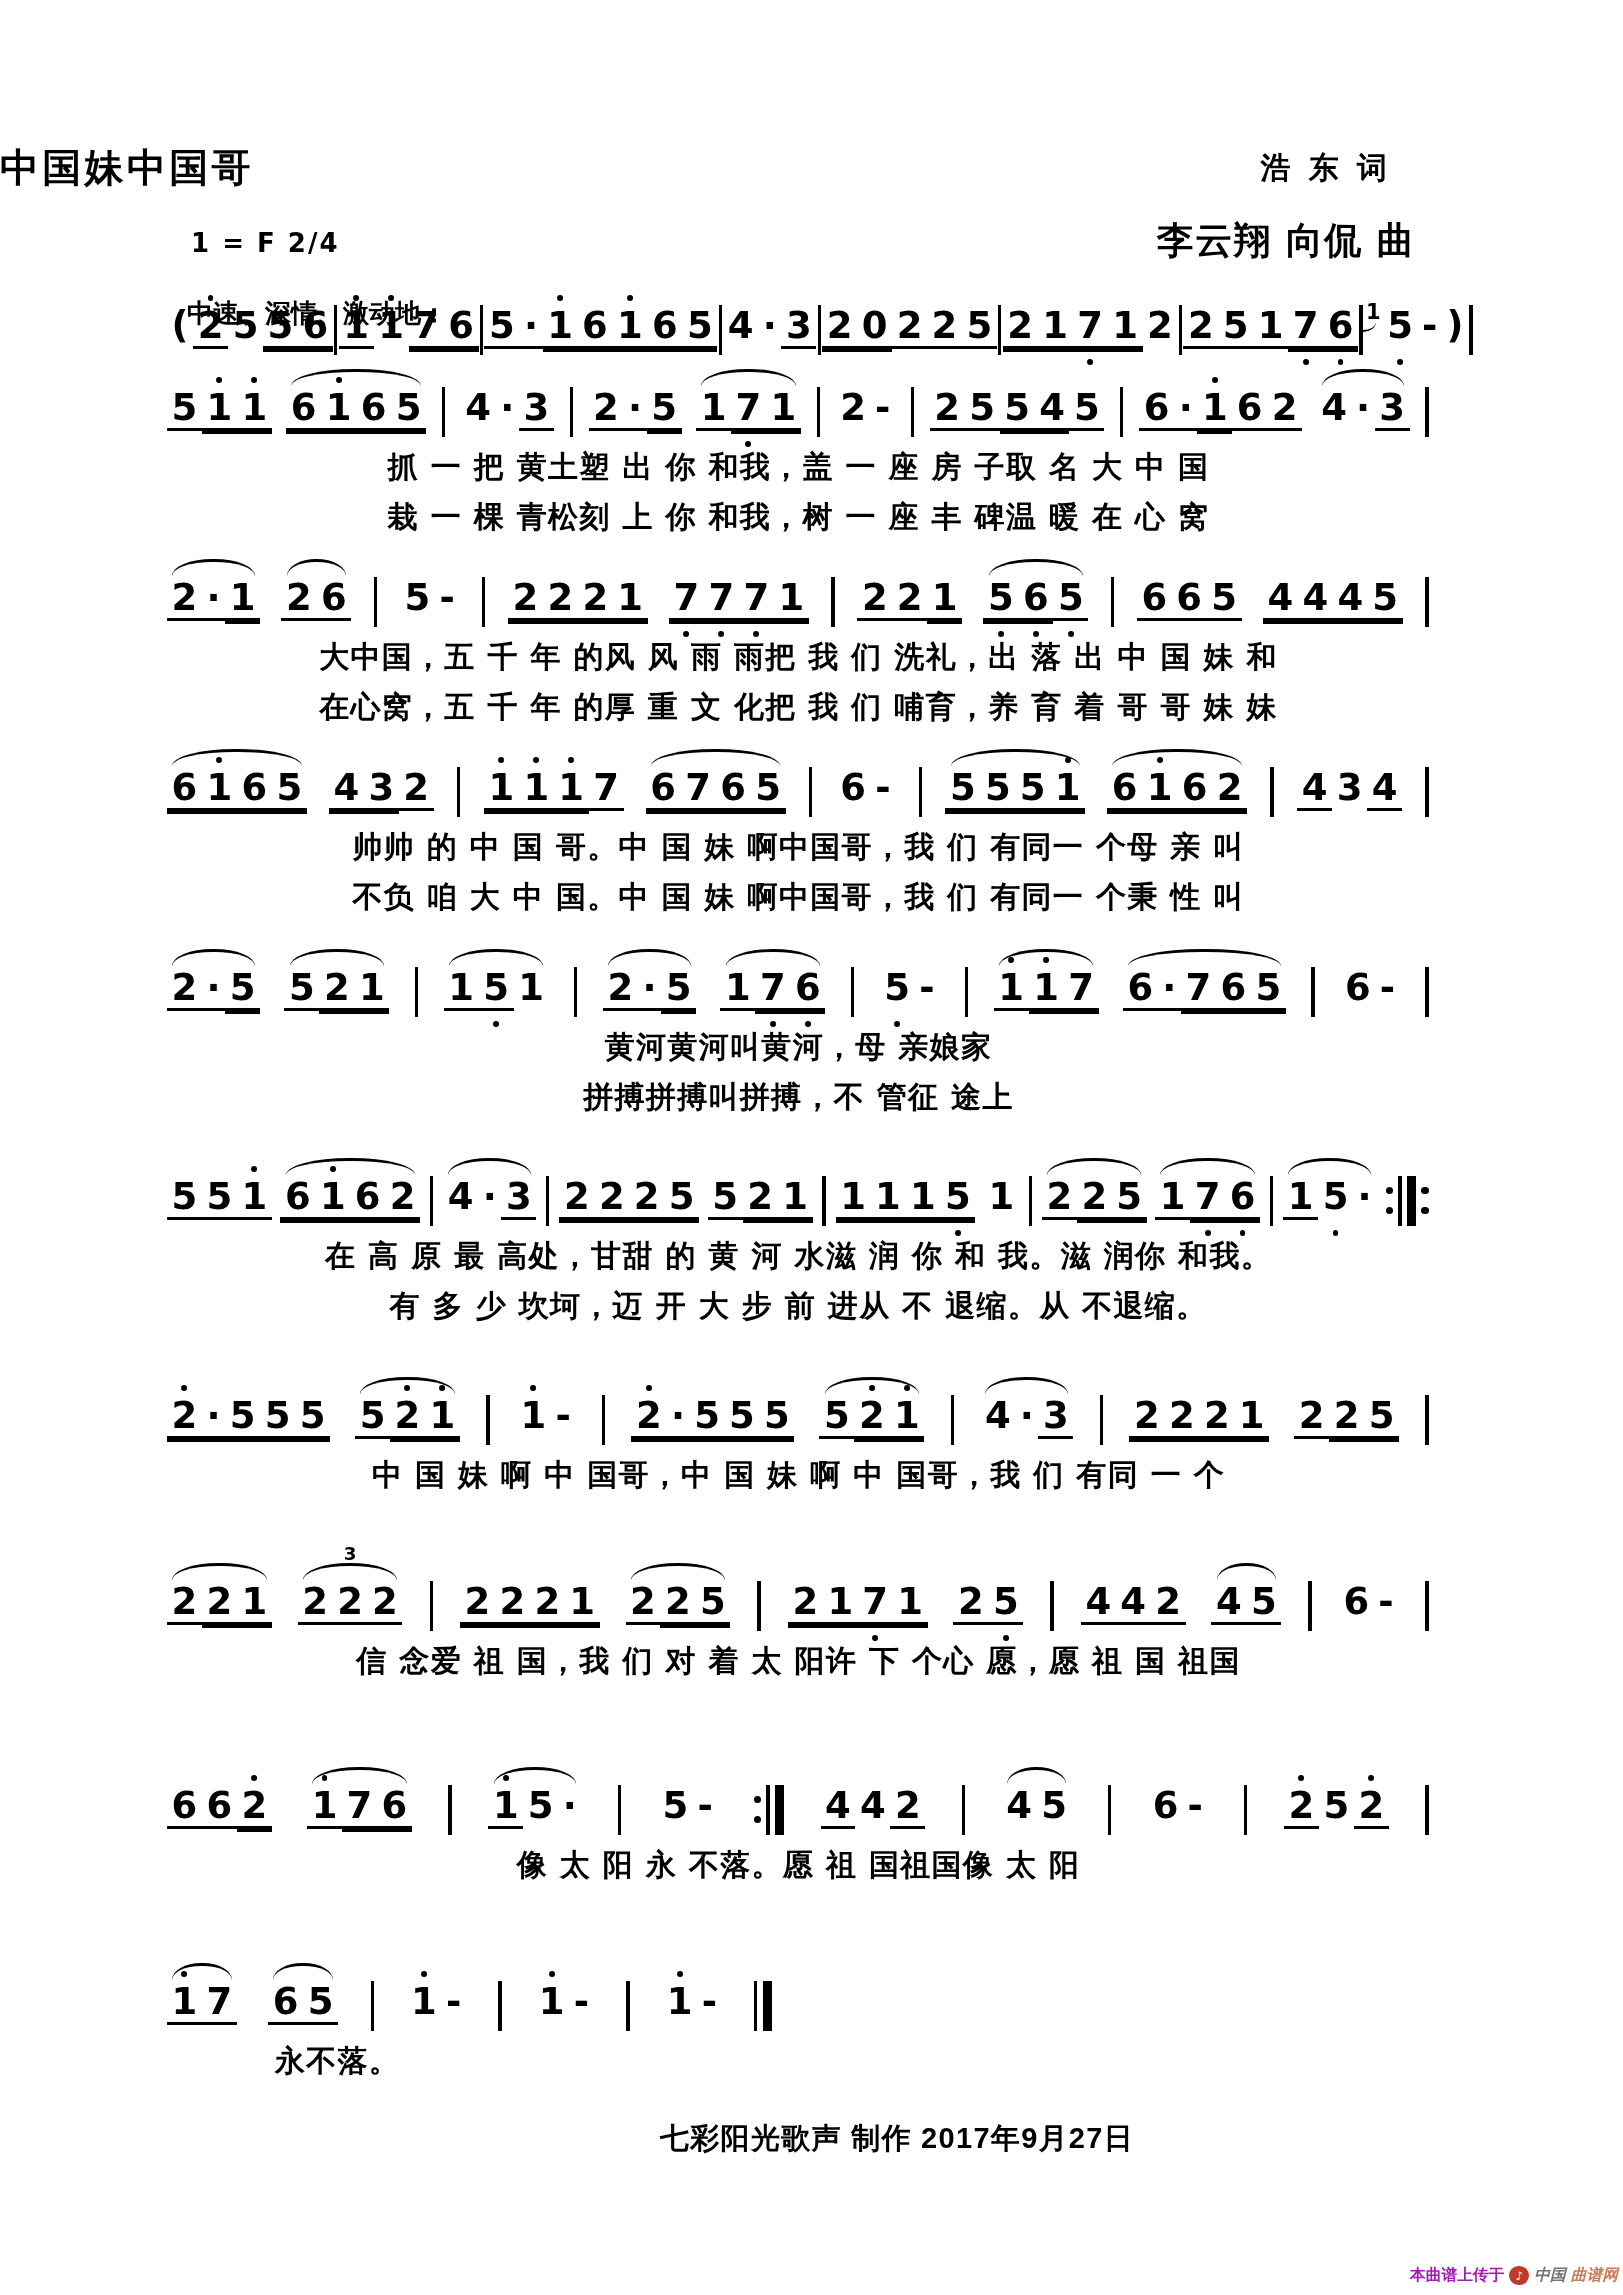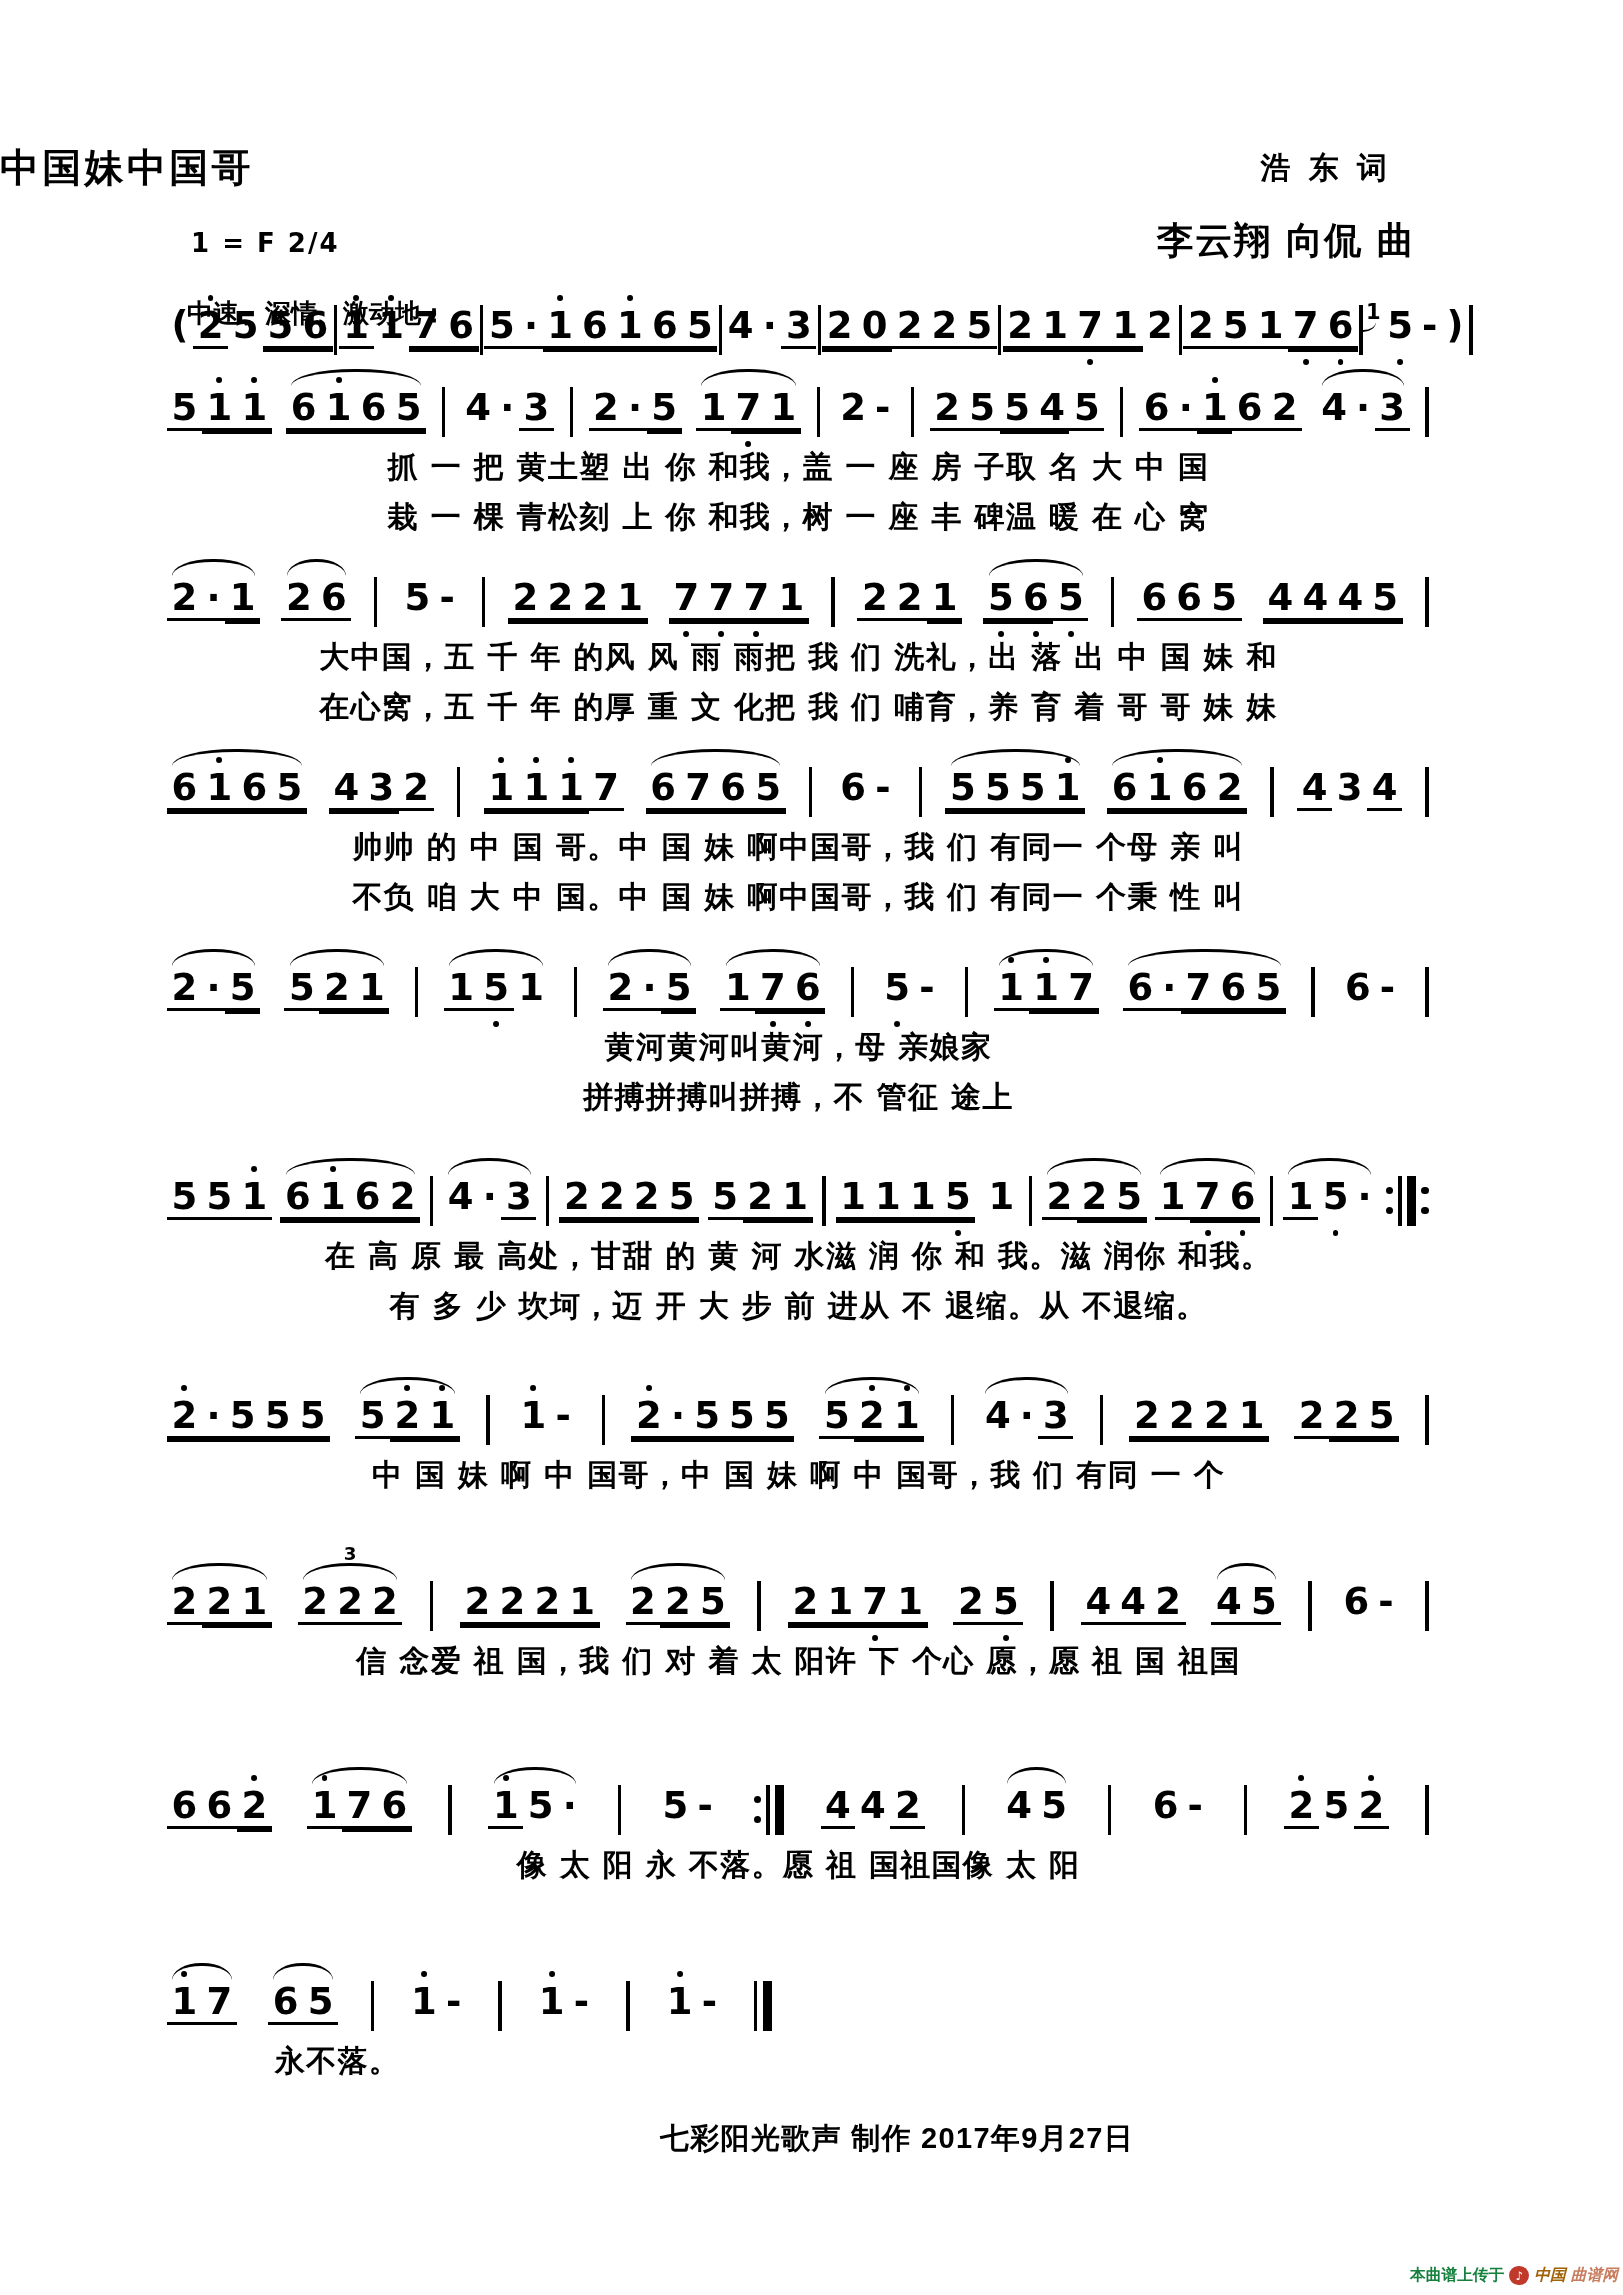--- a/index.html
+++ b/index.html
@@ -44,24 +44,24 @@
   .bdot{width:7.2px;height:7.2px;border-radius:50%;background:#000}
 
   .lyric-row{display:flex;justify-content:center;align-items:center;width:100%;height:50px}
   .seg{font-family:"DejaVu Serif","Liberation Serif",serif;font-weight:bold;font-size:30px;
        white-space:pre;letter-spacing:1.3px}
 
   .footer{position:absolute;left:660px;top:2119px;font-size:29px;font-weight:bold;
           font-family:Liberation Sans, sans-serif;letter-spacing:1.3px}
 
   .wm{position:absolute;right:5.2px;top:2265px;display:flex;align-items:center;gap:5.2px;font-size:15.7px}
-  .wm-pre{color:#15803d;font-weight:bold;font-family:"DejaVu Serif","Liberation Serif",serif}
+  .wm-pre{color:#a21caf;font-weight:bold;font-family:"DejaVu Serif","Liberation Serif",serif}
   .wm-logo{width:19.6px;height:19.6px;border-radius:50%;background:#c0392b;display:inline-flex;
            align-items:center;justify-content:center;color:#fff;font-size:11.8px}
-  .wm-cn{color:#a16207;font-weight:bold;font-style:italic;
+  .wm-cn{color:#737373;font-weight:bold;font-style:italic;
          font-family:"DejaVu Serif","Liberation Serif",serif}
   .wm-rest{color:#c87d5e;font-weight:bold;font-style:italic;
          font-family:Liberation Sans, sans-serif}
 </style>
 </head>
 <body>
 
 <div class="page">
   <div class="title">中国妹中国哥</div>
   <div class="keysig">1 = F  2/4</div>

